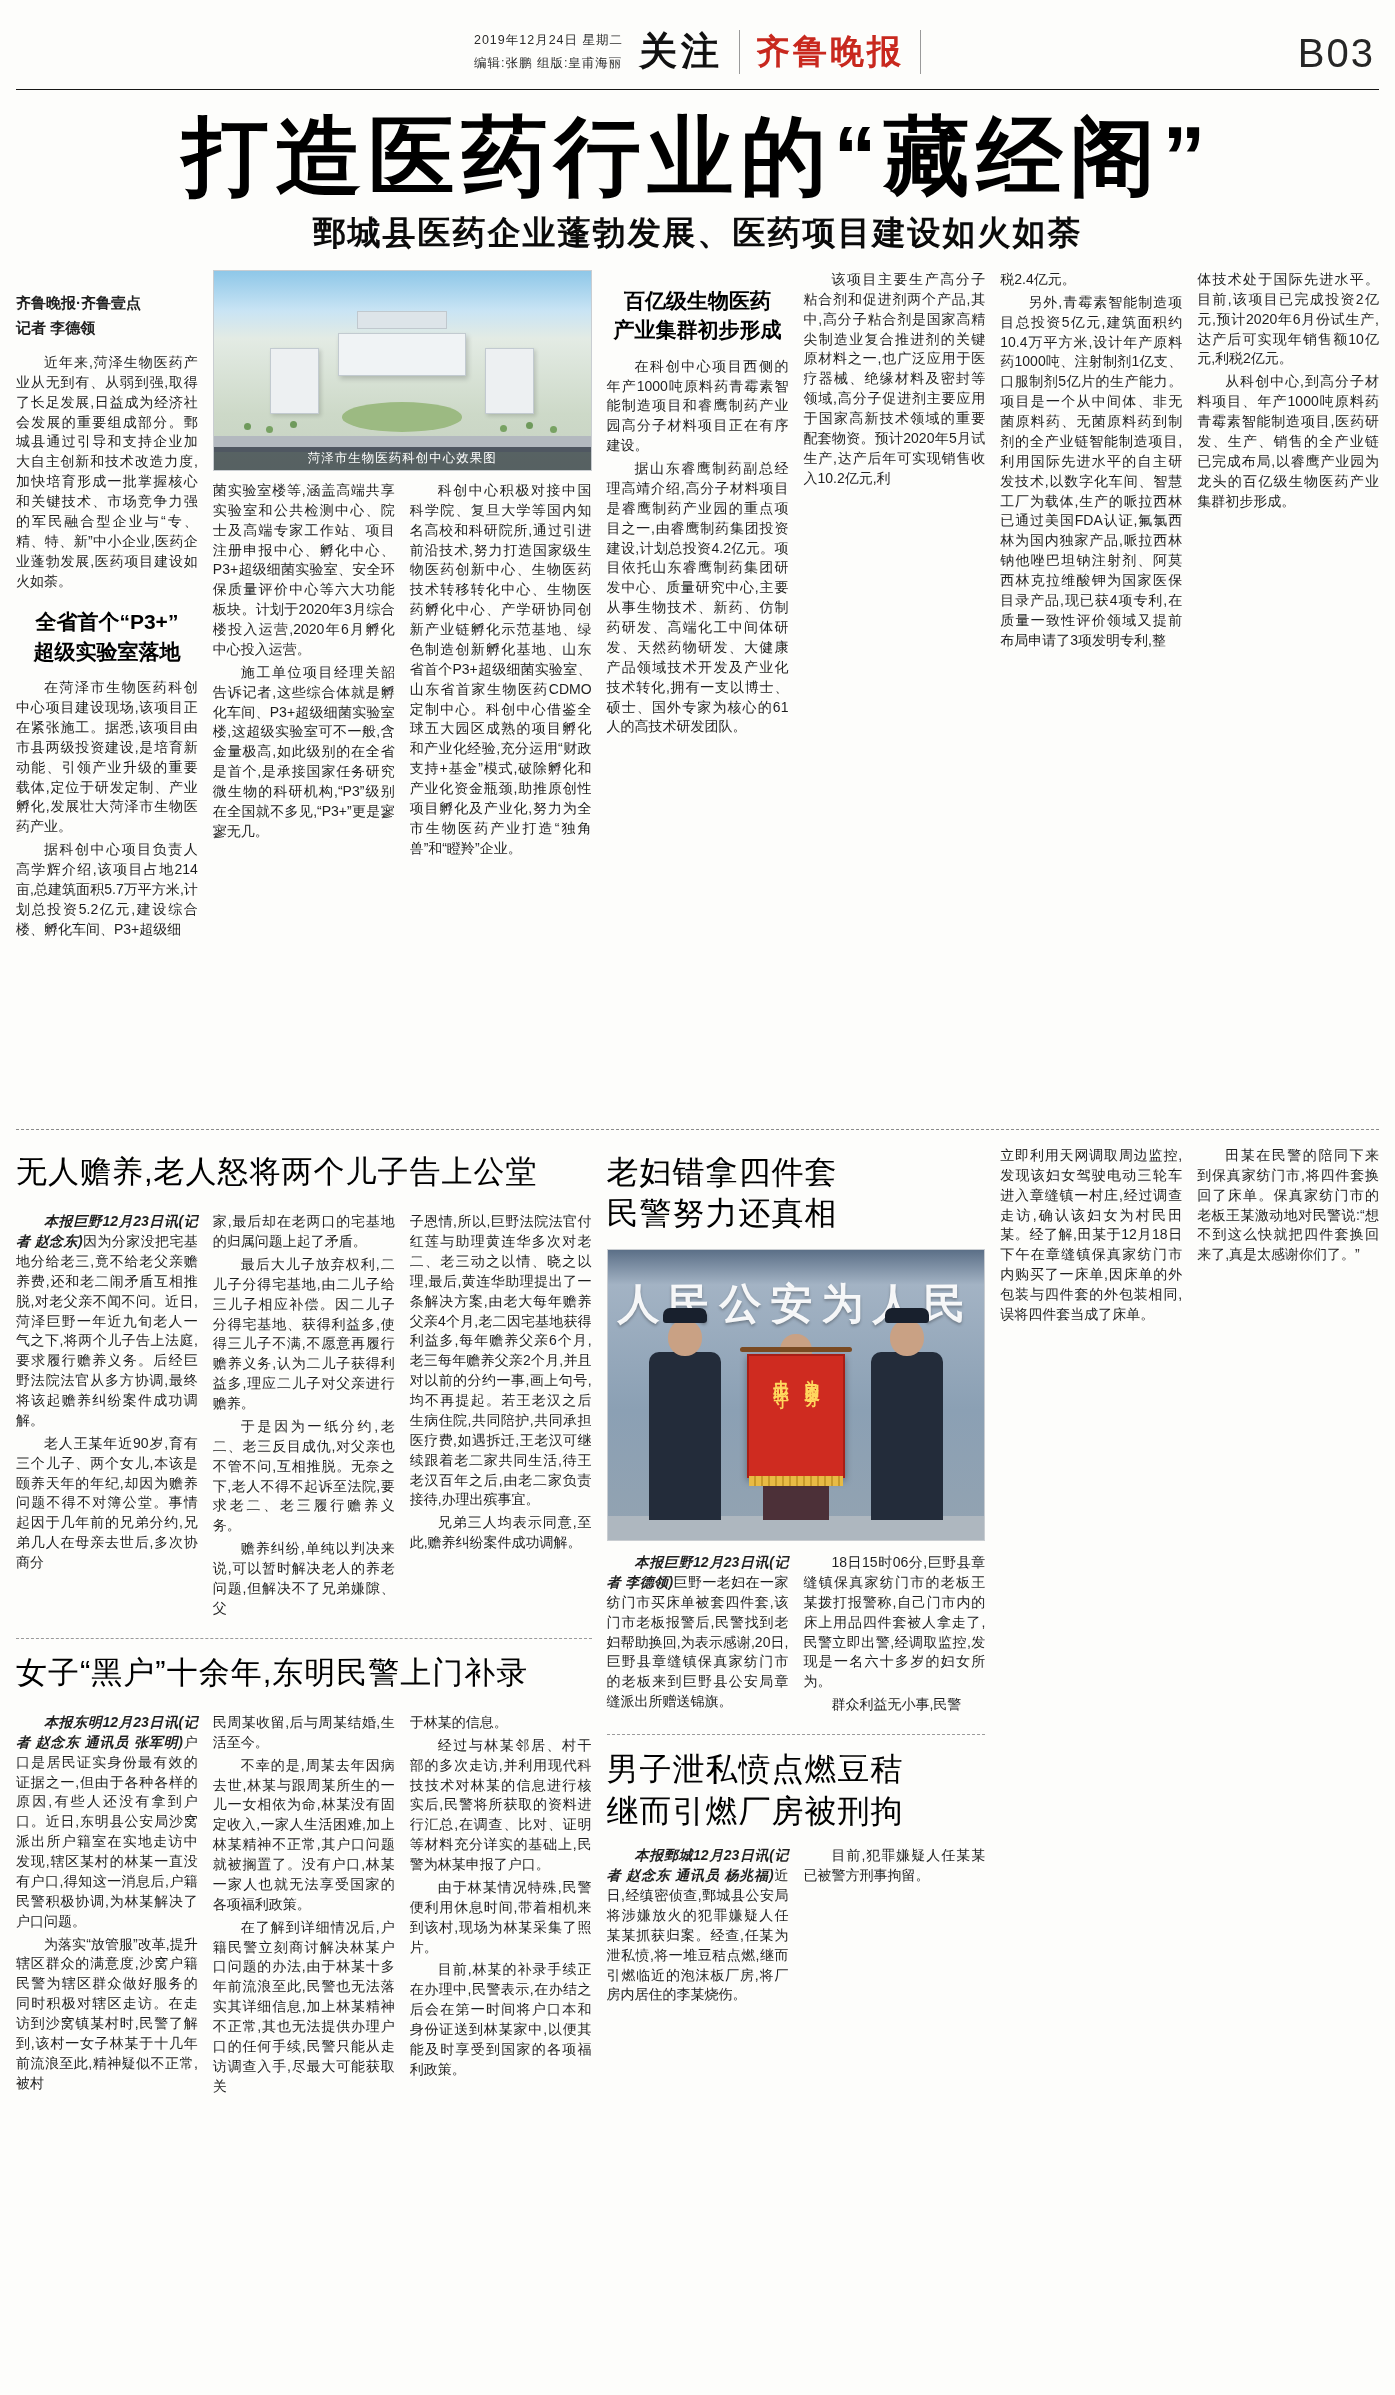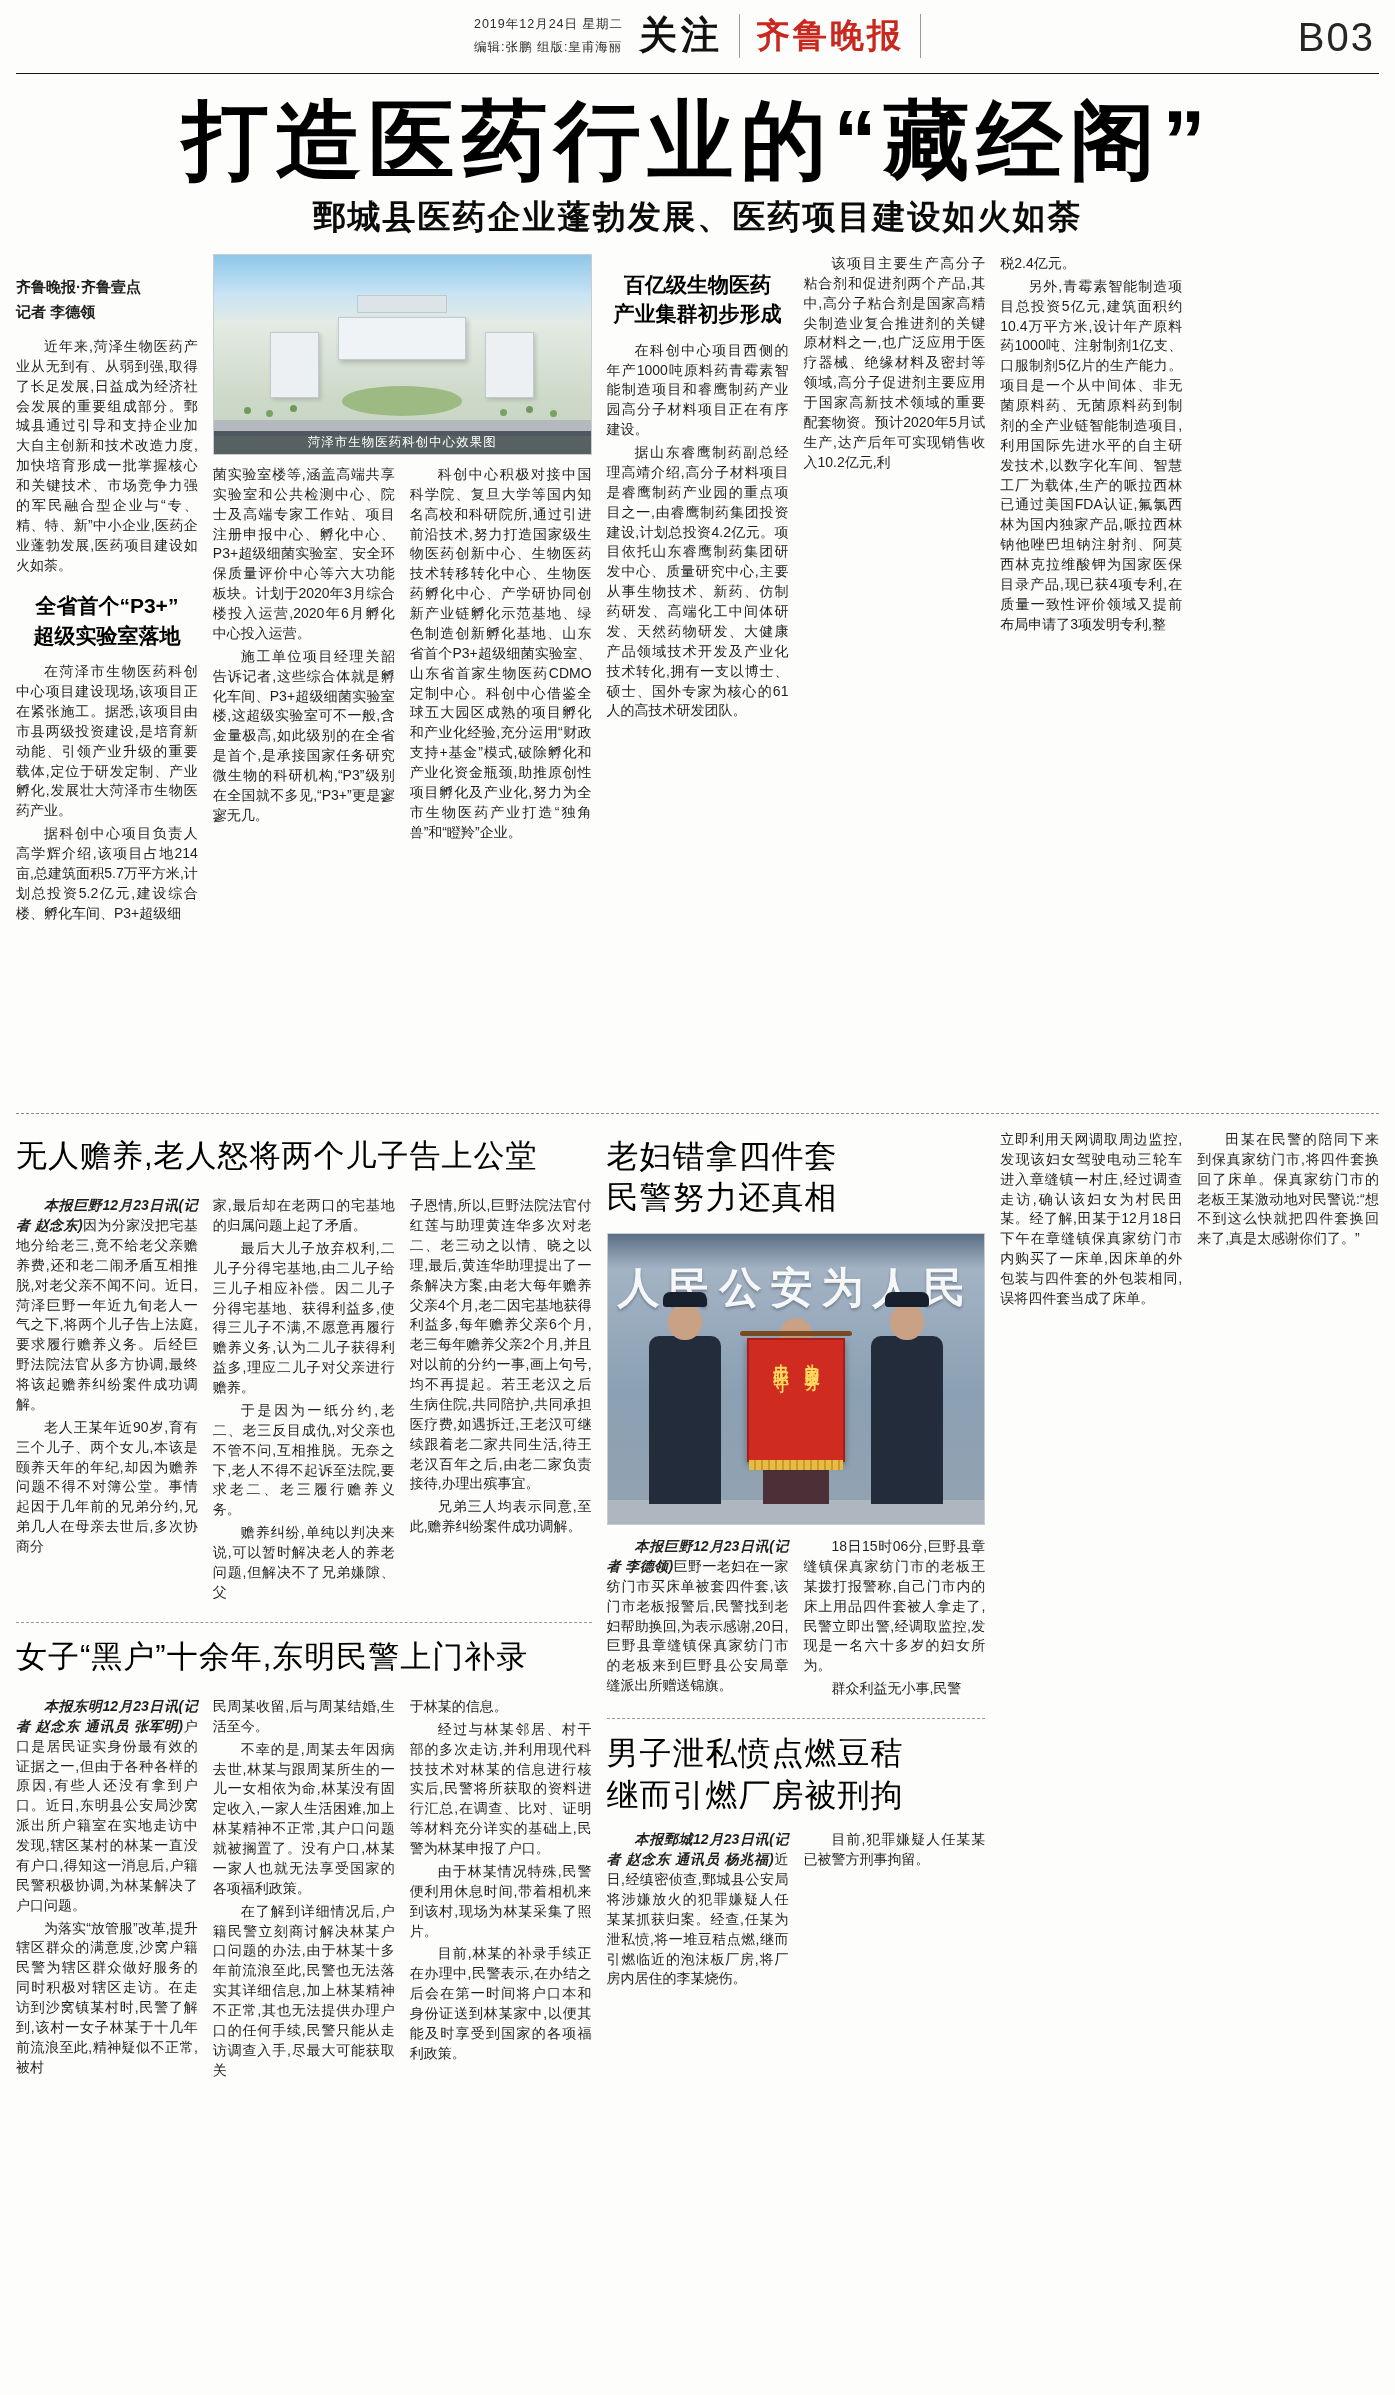--- a/index.html
+++ b/index.html
@@ -1,18 +1,18 @@
 <!DOCTYPE html>
 <html><head>
 <meta charset="utf-8">
 <style>
   * { margin:0; padding:0; box-sizing:border-box; }
   html,body { background:#ffffff; }
   body { font-family:"Liberation Sans","DejaVu Sans",sans-serif; color:#1f1f1f; }
-  .page { width:1395px; height:2395px; margin:0 auto; background:#fdfdfb; padding:0 16px 0; overflow:hidden; position:relative; }
+  .page { width:1395px; height:2395px; margin:0 auto; background:#fdfdfb; padding:16px 16px 0; overflow:hidden; position:relative; }
 
   
   .page-header { position:relative; display:flex; justify-content:center; align-items:center; padding:10px 0 12px; border-bottom:1px solid #161616; }
   .hdr-cluster { display:flex; align-items:center; gap:16px; }
   .hdr-meta { font-size:12.5px; color:#2a2a2a; line-height:1.8; letter-spacing:1px; }
   .hdr-section { font-size:38px; font-weight:900; letter-spacing:4px; color:#111; }
   .hdr-divider { width:1px; height:44px; background:#9a9a9a; }
   .hdr-masthead { font-size:34px; font-weight:900; color:#c8281e; letter-spacing:3px; }
   .hdr-pageno { position:absolute; right:4px; top:50%; transform:translateY(-50%); font-size:40px; color:#262626; letter-spacing:2px; }
 
@@ -151,20 +151,24 @@
 
       <div class="tcol">
         <p class="para">该项目主要生产高分子粘合剂和促进剂两个产品,其中,高分子粘合剂是国家高精尖制造业复合推进剂的关键原材料之一,也广泛应用于医疗器械、绝缘材料及密封等领域,高分子促进剂主要应用于国家高新技术领域的重要配套物资。预计2020年5月试生产,达产后年可实现销售收入10.2亿元,利</p>
       </div>
 
       <div class="tcol">
         <p class="para cont">税2.4亿元。</p>
         <p class="para">另外,青霉素智能制造项目总投资5亿元,建筑面积约10.4万平方米,设计年产原料药1000吨、注射制剂1亿支、口服制剂5亿片的生产能力。项目是一个从中间体、非无菌原料药、无菌原料药到制剂的全产业链智能制造项目,利用国际先进水平的自主研发技术,以数字化车间、智慧工厂为载体,生产的哌拉西林已通过美国FDA认证,氟氯西林为国内独家产品,哌拉西林钠他唑巴坦钠注射剂、阿莫西林克拉维酸钾为国家医保目录产品,现已获4项专利,在质量一致性评价领域又提前布局申请了3项发明专利,整</p>
       </div>
 
+      <div class="tcol">
+        <p class="para cont">体技术处于国际先进水平。目前,该项目已完成投资2亿元,预计2020年6月份试生产,达产后可实现年销售额10亿元,利税2亿元。</p>
+        <p class="para">从科创中心,到高分子材料项目、年产1000吨原料药青霉素智能制造项目,医药研发、生产、销售的全产业链已完成布局,以睿鹰产业园为龙头的百亿级生物医药产业集群初步形成。</p>
+      </div>
     </div>
   </section>
 
   <div class="section-divider"></div>
 
   <section class="bottom-grid">
 
     <div class="left-block">
       <article>
         <h2 class="story-headline">无人赡养,老人怒将两个儿子告上公堂</h2>

